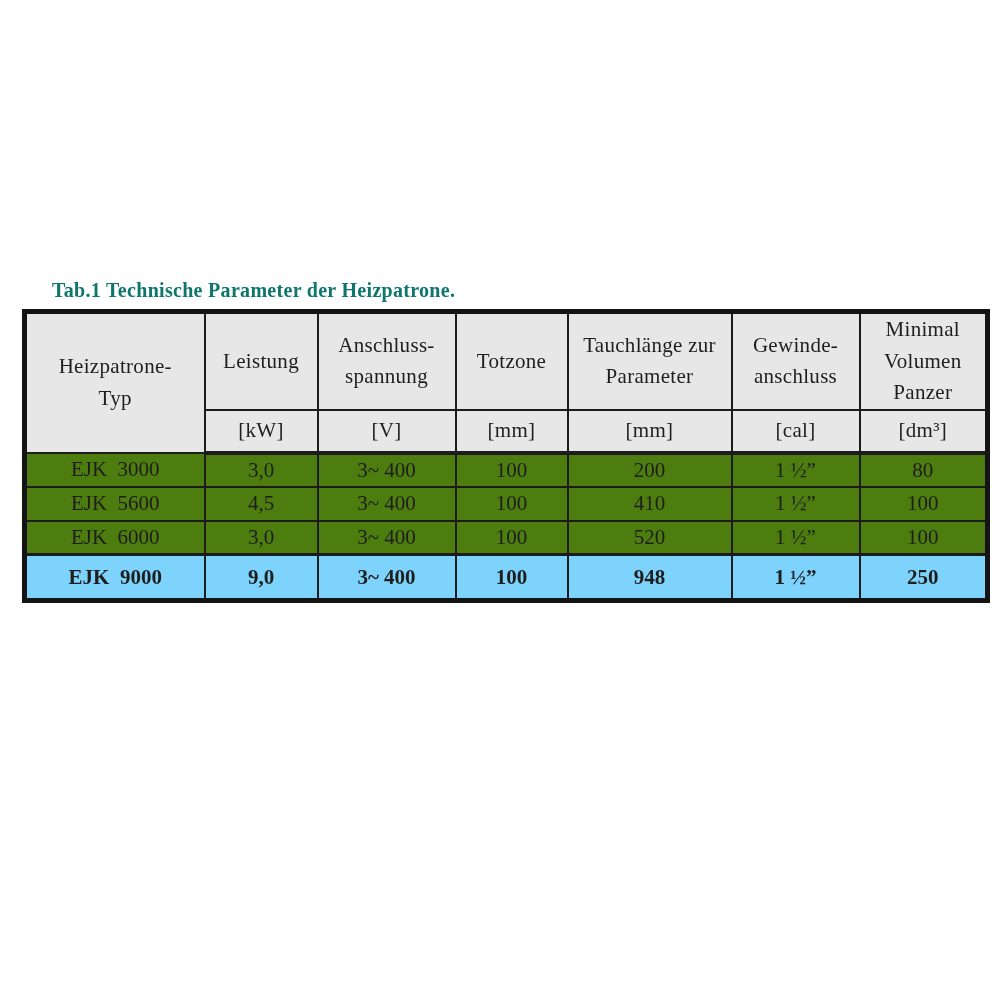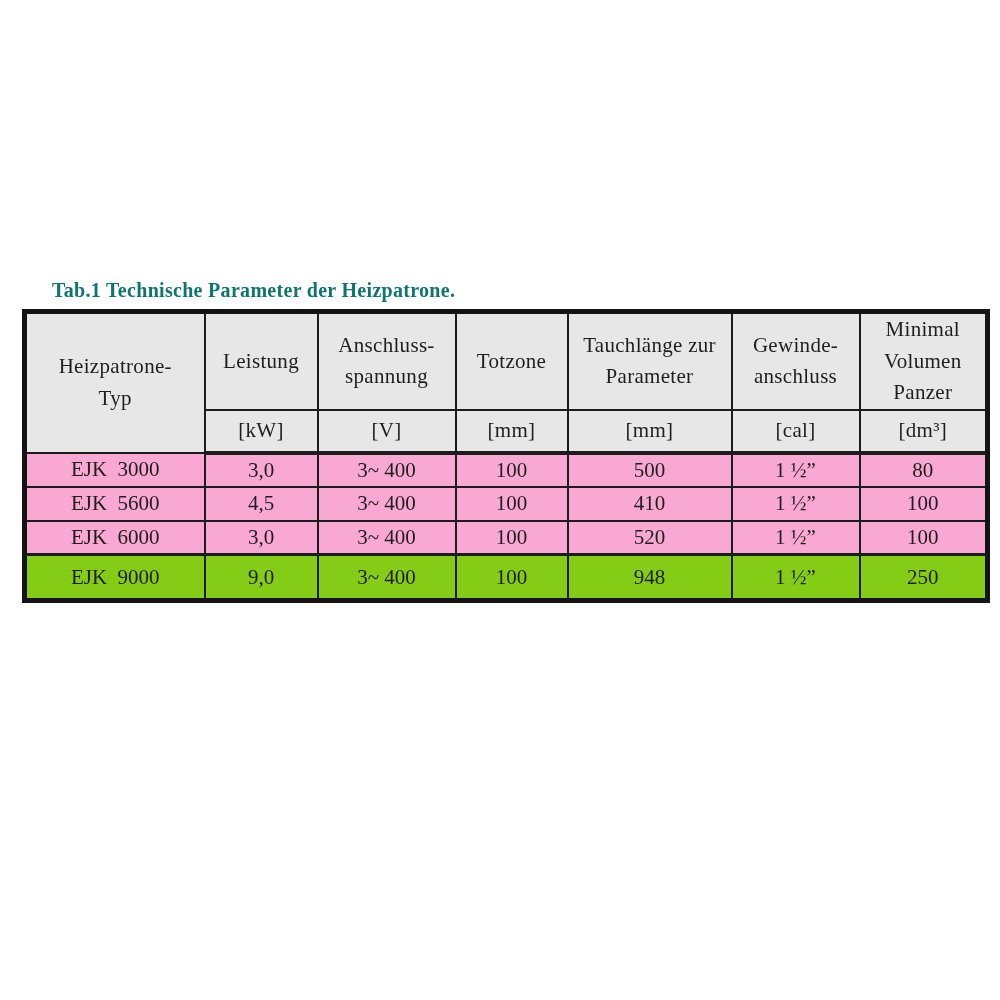--- a/index.html
+++ b/index.html
@@ -49,22 +49,22 @@
     letter-spacing: 0.3px;
   }
   tr.hdr-names { height: 94px; }
   tr.hdr-units { height: 43px; margin-top: 28px; }
   
   td.col-type { border-right-width: 4px; }
   td.first-data { border-right-width: 4px; }
   
   tr.hdr-units td, td.col-type { border-bottom-width: 4px; }
   
-  tr.data-row { height: 34px; background: #f9a8d4; }
-  tr.data-row-last { height: 46px; background: #84cc16; }
+  tr.data-row { height: 34px; background: #4d7c0f; }
+  tr.data-row-last { height: 46px; background: #7dd3fc; font-weight: bold; }
   tr.data-row-last td { border-top-width: 3px; }
   td.type-cell { white-space: pre; }
 </style>
 </head>
 <body>
 
 <div class="caption">Tab.1 Technische Parameter der Heizpatrone.</div>
 
 <table class="params">
   <colgroup>
@@ -99,21 +99,21 @@
       <td>[mm]</td>
       <td>[cal]</td>
       <td>[dm³]</td>
     </tr>
 
     <tr class="data-row">
       <td class="first-data type-cell">EJK  3000</td>
       <td>3,0</td>
       <td>3~ 400</td>
       <td>100</td>
-      <td>500</td>
+      <td>200</td>
       <td>1 ½”</td>
       <td>80</td>
     </tr>
     <tr class="data-row">
       <td class="first-data type-cell">EJK  5600</td>
       <td>4,5</td>
       <td>3~ 400</td>
       <td>100</td>
       <td>410</td>
       <td>1 ½”</td>

